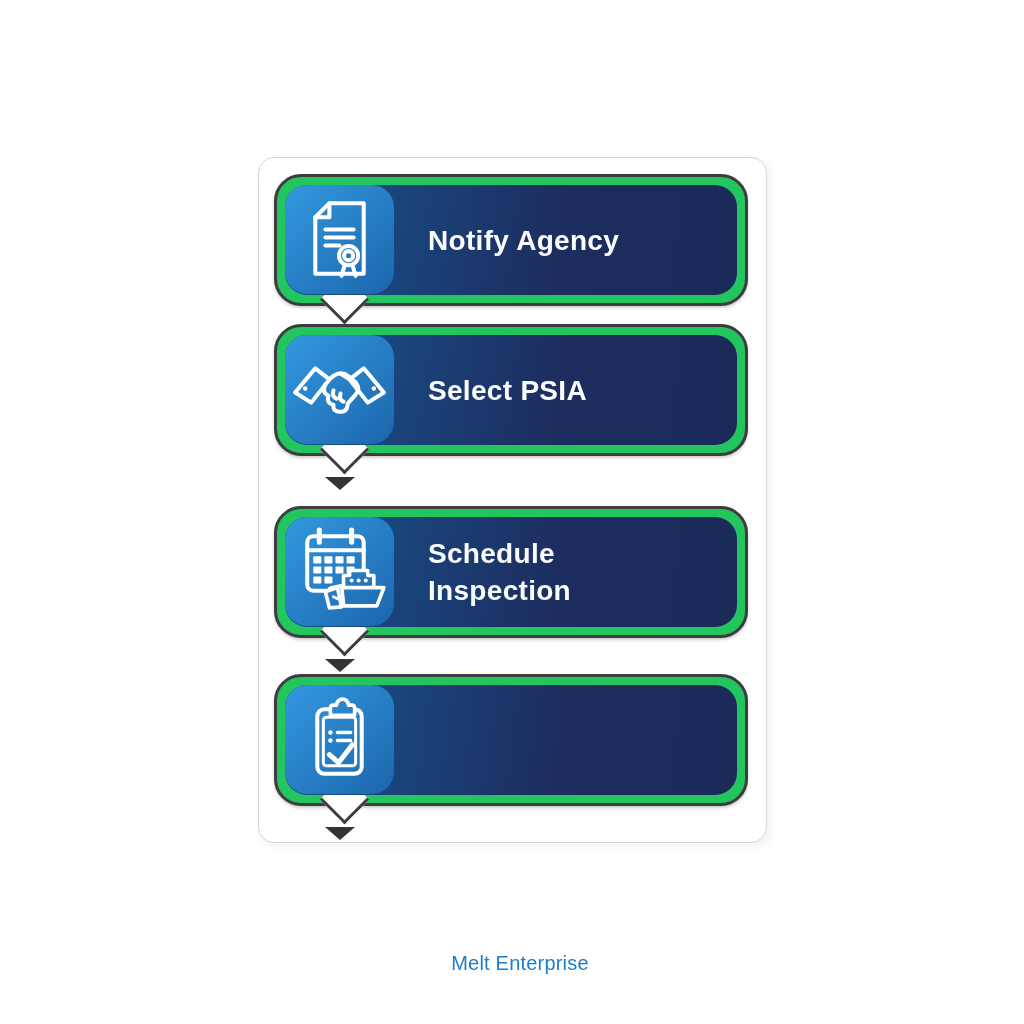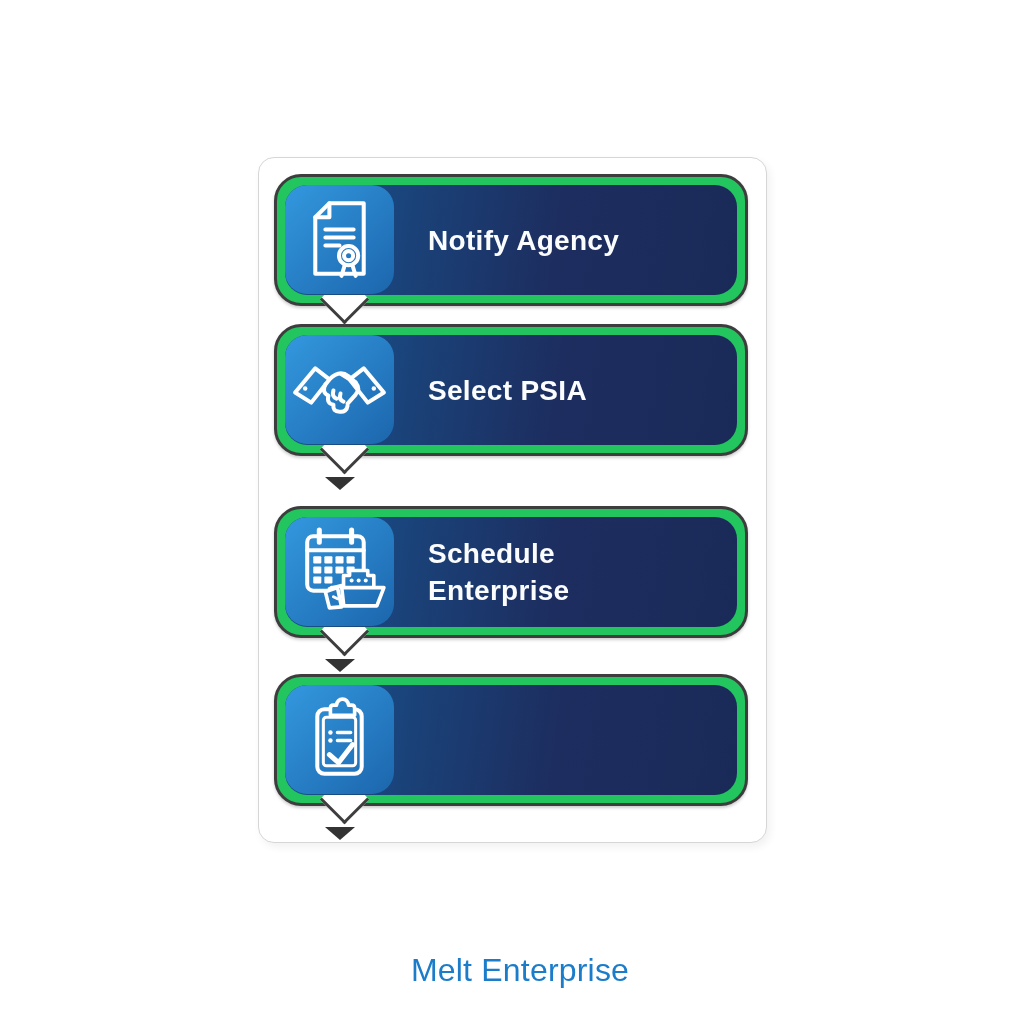--- a/index.html
+++ b/index.html
@@ -81,21 +81,21 @@
     border-top:13px solid #333333;
   }
   .brand-footer{
     position:absolute;
     left:0;top:952px;
     width:1024px;
     padding-left:16px;
     box-sizing:border-box;
     text-align:center;
     color:#1b7cca;
-    font-size:32px;
+    font-size:20px;
     font-weight:normal;
     letter-spacing:0.2px;
   }
 </style>
 </head>
 <body>
 
 <div class="panel">
 
   <div class="step step1">
@@ -195,21 +195,21 @@
               <circle cx="66" cy="63" r="2" fill="#ffffff" stroke="none"></circle>
               <circle cx="73" cy="63" r="2" fill="#ffffff" stroke="none"></circle>
               <circle cx="80" cy="63" r="2" fill="#ffffff" stroke="none"></circle>
               <path d="M56 68 L44 71 L47 87 L58 86 Z" fill="url(#g3)"></path>
               <path d="M52 70 L40 74 L44 90 L56 89 Z" fill="url(#g3)"></path>
               <path d="M48 79 l4 2" stroke-width="3"></path>
             </g>
           </svg>
         </div>
         <div class="step-label">Schedule
-Enterprise</div>
+Inspection</div>
       </div>
     </div>
     <div class="arrowhead"></div>
   </div>
 
   <div class="step step4">
     <div class="bubble">
       <div class="tail"></div>
       <div class="card">
         <div class="icon-tile">

